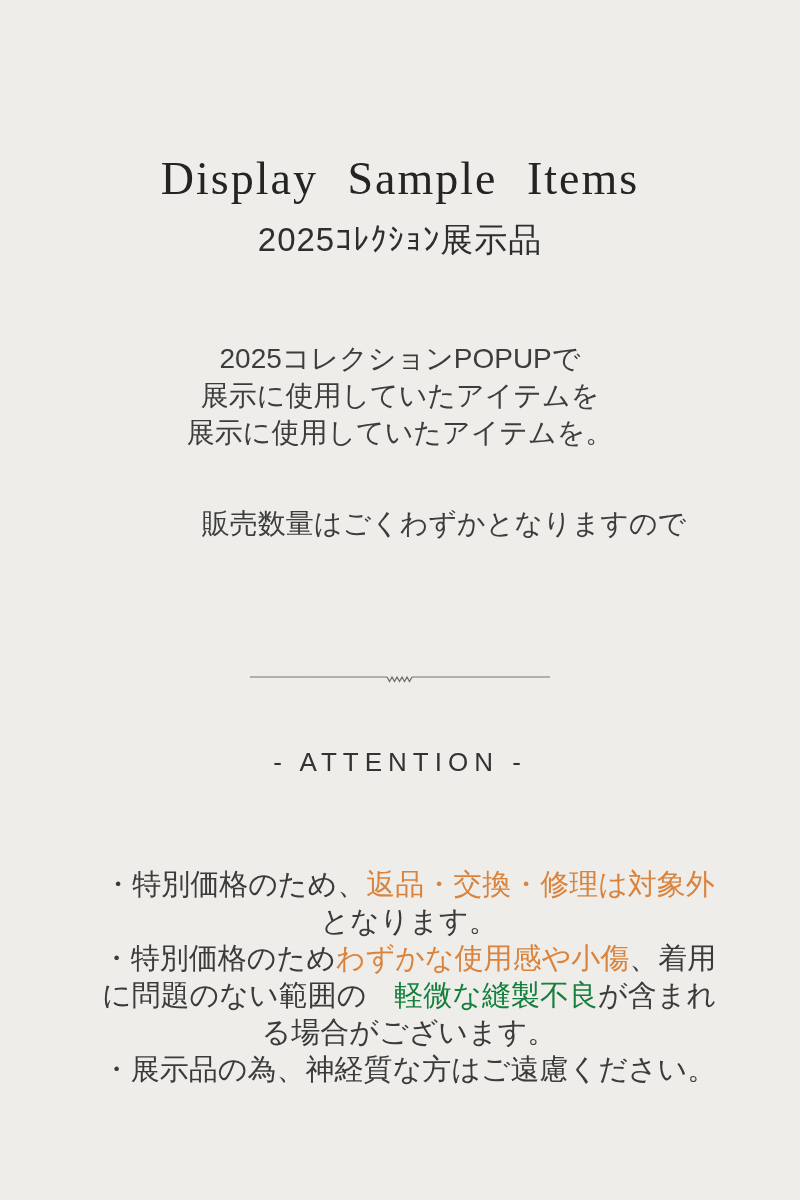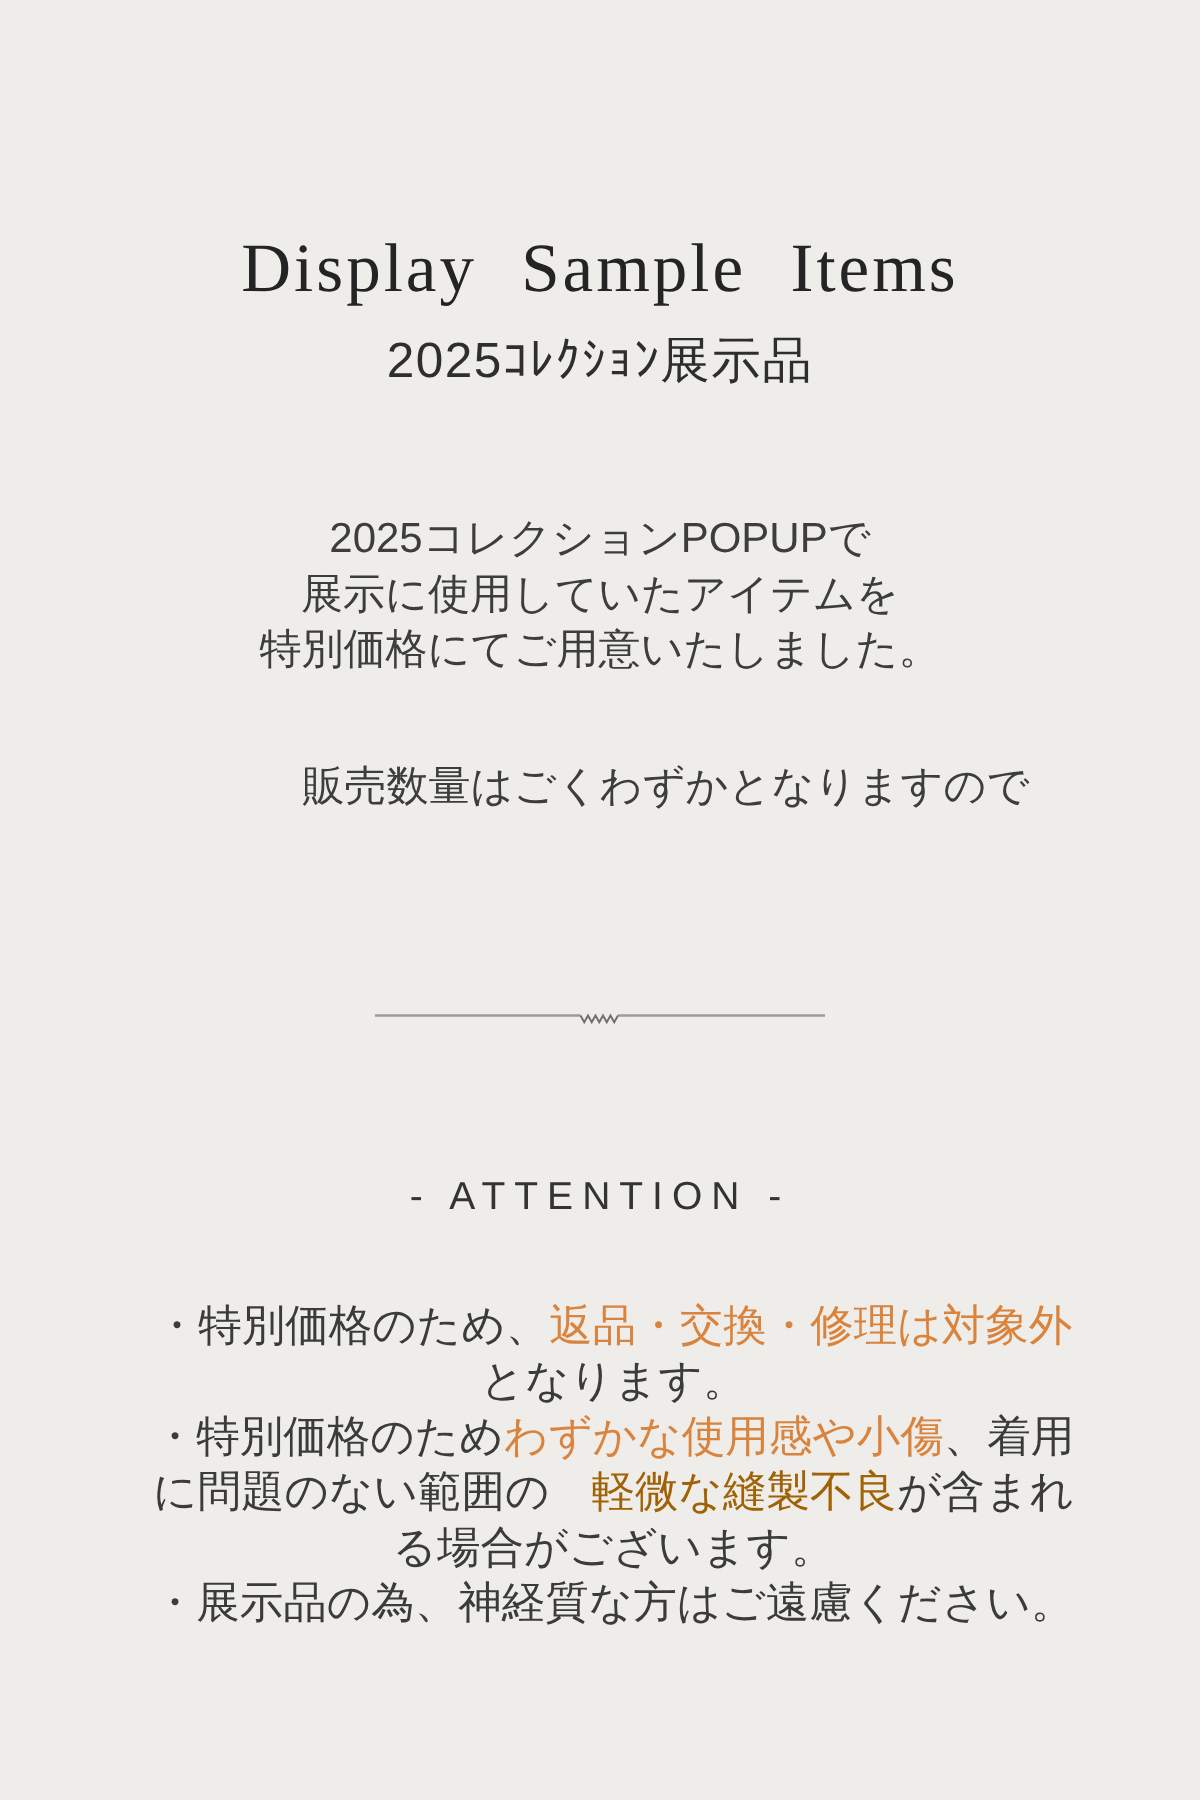--- a/index.html
+++ b/index.html
@@ -48,21 +48,21 @@
   .intro-2 { top: 505px; padding-left: 44px; }
 
   .divider-wrap {
     position: absolute;
     top: 670px;
     left: 250px;
     width: 300px;
     height: 16px;
   }
   .attention-heading {
-    top: 782px;
+    top: 747px;
     text-align: center;
     font-size: 26px;
     letter-spacing: 6px;
     color: #333333;
   }
   .attention-list {
     position: absolute;
     top: 866px;
     left: 99px;
     width: 620px;
@@ -86,36 +86,36 @@
     <rect width="100%" height="100%" filter="url(#paperNoise)"></rect>
   </svg>
 
   <div class="layer title" style="color: rgb(36, 36, 36);">Display Sample Items</div>
 
   <div class="layer subtitle">2025ｺﾚｸｼｮﾝ展示品</div>
 
   <div class="layer intro intro-1" style="color: rgb(61, 61, 61);">
       <div>2025コレクションPOPUPで</div>
       <div>展示に使用していたアイテムを</div>
-      <div>特別価格にてご用意いたしました。</div>
+      <div>展示に使用していたアイテムを。</div>
     </div>
 
   <div class="layer intro intro-2" style="color: rgb(61, 61, 61);">
       <div>販売数量はごくわずかとなりますので</div>
     </div>
 
   <div class="divider-wrap">
     <svg width="300" height="16" viewBox="0 0 300 16" xmlns="http://www.w3.org/2000/svg">
       <path class="divider-path" d="M0,7 L137,7" fill="none" stroke="#9b9b99" stroke-width="1.6"></path>
       <path class="divider-path" d="M137,7 l2.5,4.5 2.5,-4.5 2.5,4.5 2.5,-4.5 2.5,4.5 2.5,-4.5 2.5,4.5 2.5,-4.5 2.5,4.5 2.5,-4.5" fill="none" stroke="#6f6f6d" stroke-width="1.3"></path>
       <path class="divider-path" d="M162,7 L300,7" fill="none" stroke="#9b9b99" stroke-width="1.6"></path>
     </svg>
   </div>
 
   <div class="layer attention-heading">- ATTENTION -</div>
 
   <div class="attention-list">
       <div class="attn-item"><span>・特別価格のため、</span><span style="color: rgb(217, 131, 61);">返品・交換・修理は対象外</span><span>となります。</span></div>
-      <div class="attn-item"><span>・特別価格のため</span><span style="color: rgb(217, 131, 61);">わずかな使用感や小傷</span><span>、着用に問題のない範囲の</span><span style="color: #a16207; margin-left: 28px;">軽微な縫製不良</span><span>が含まれる場合がございます。</span></div>
+      <div class="attn-item"><span>・特別価格のため</span><span style="color: rgb(217, 131, 61);">わずかな使用感や小傷</span><span>、着用に問題のない範囲の</span><span style="color: #15803d; margin-left: 28px;">軽微な縫製不良</span><span>が含まれる場合がございます。</span></div>
       <div class="attn-item"><span>・展示品の為、神経質な方はご遠慮ください。</span></div>
     </div>
 
 </div>
 
 </body></html>

